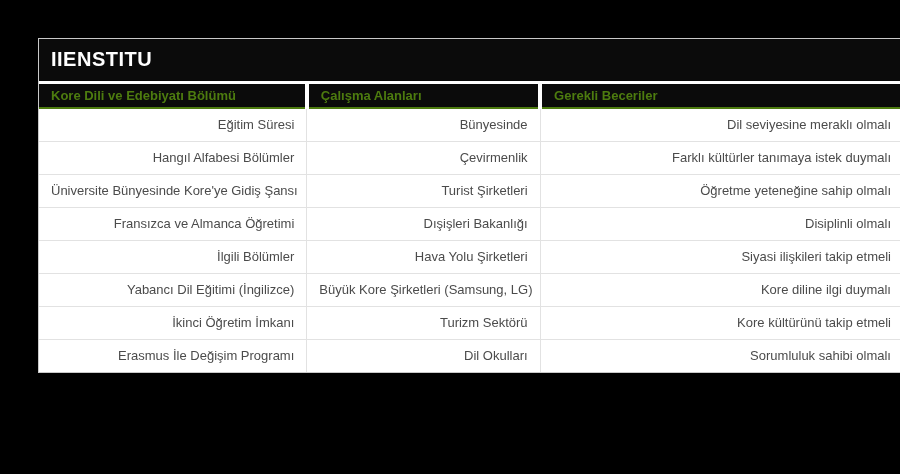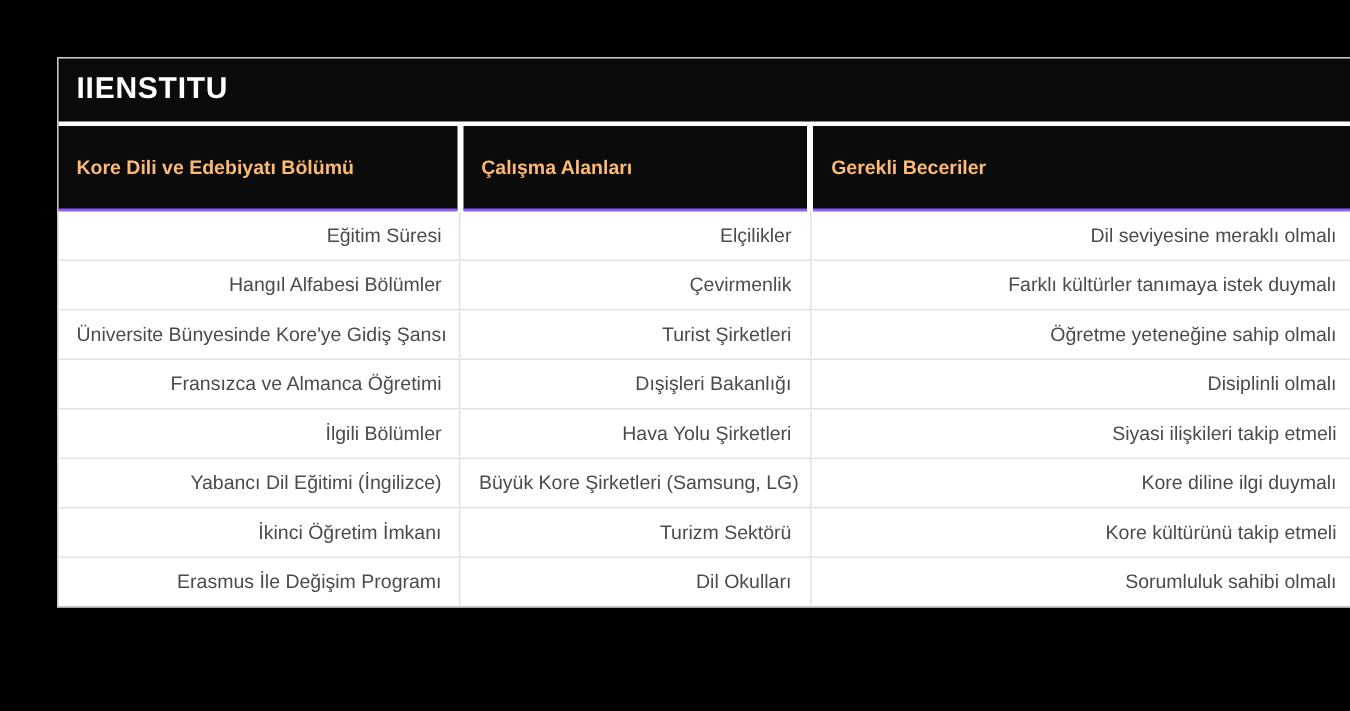--- a/index.html
+++ b/index.html
@@ -29,26 +29,26 @@
   table {
     width: 100%;
     border-collapse: collapse;
     table-layout: fixed;
   }
   col.c1 { width: 31%; }
   col.c2 { width: 27%; }
   col.c3 { width: 42%; }
   thead th {
     background: #0b0b0b;
-    color: #fdba74;
+    color: #4d7c0f;
     font-size: 13px;
     font-weight: bold;
     text-align: left;
-    padding: 20px 12px;
-    border-bottom: 2px solid #8b5cf6;
+    padding: 4px 12px;
+    border-bottom: 2px solid #4d7c0f;
   }
   thead th + th { border-left: 4px solid #ffffff; }
   tbody td {
     background: #ffffff;
     color: #4b4b4b;
     font-size: 13px;
     text-align: right;
     padding: 8px 12px 9px 12px;
     border-top: 1px solid #e2e2e2;
     white-space: nowrap;
@@ -71,21 +71,21 @@
     <thead>
       <tr>
         <th>Kore Dili ve Edebiyatı Bölümü</th>
         <th>Çalışma Alanları</th>
         <th>Gerekli Beceriler</th>
       </tr>
     </thead>
     <tbody>
         <tr>
           <td>Eğitim Süresi</td>
-          <td>Elçilikler</td>
+          <td>Bünyesinde</td>
           <td>Dil seviyesine meraklı olmalı</td>
         </tr>
         <tr>
           <td>Hangıl Alfabesi Bölümler</td>
           <td>Çevirmenlik</td>
           <td>Farklı kültürler tanımaya istek duymalı</td>
         </tr>
         <tr>
           <td>Üniversite Bünyesinde Kore'ye Gidiş Şansı</td>
           <td>Turist Şirketleri</td>

